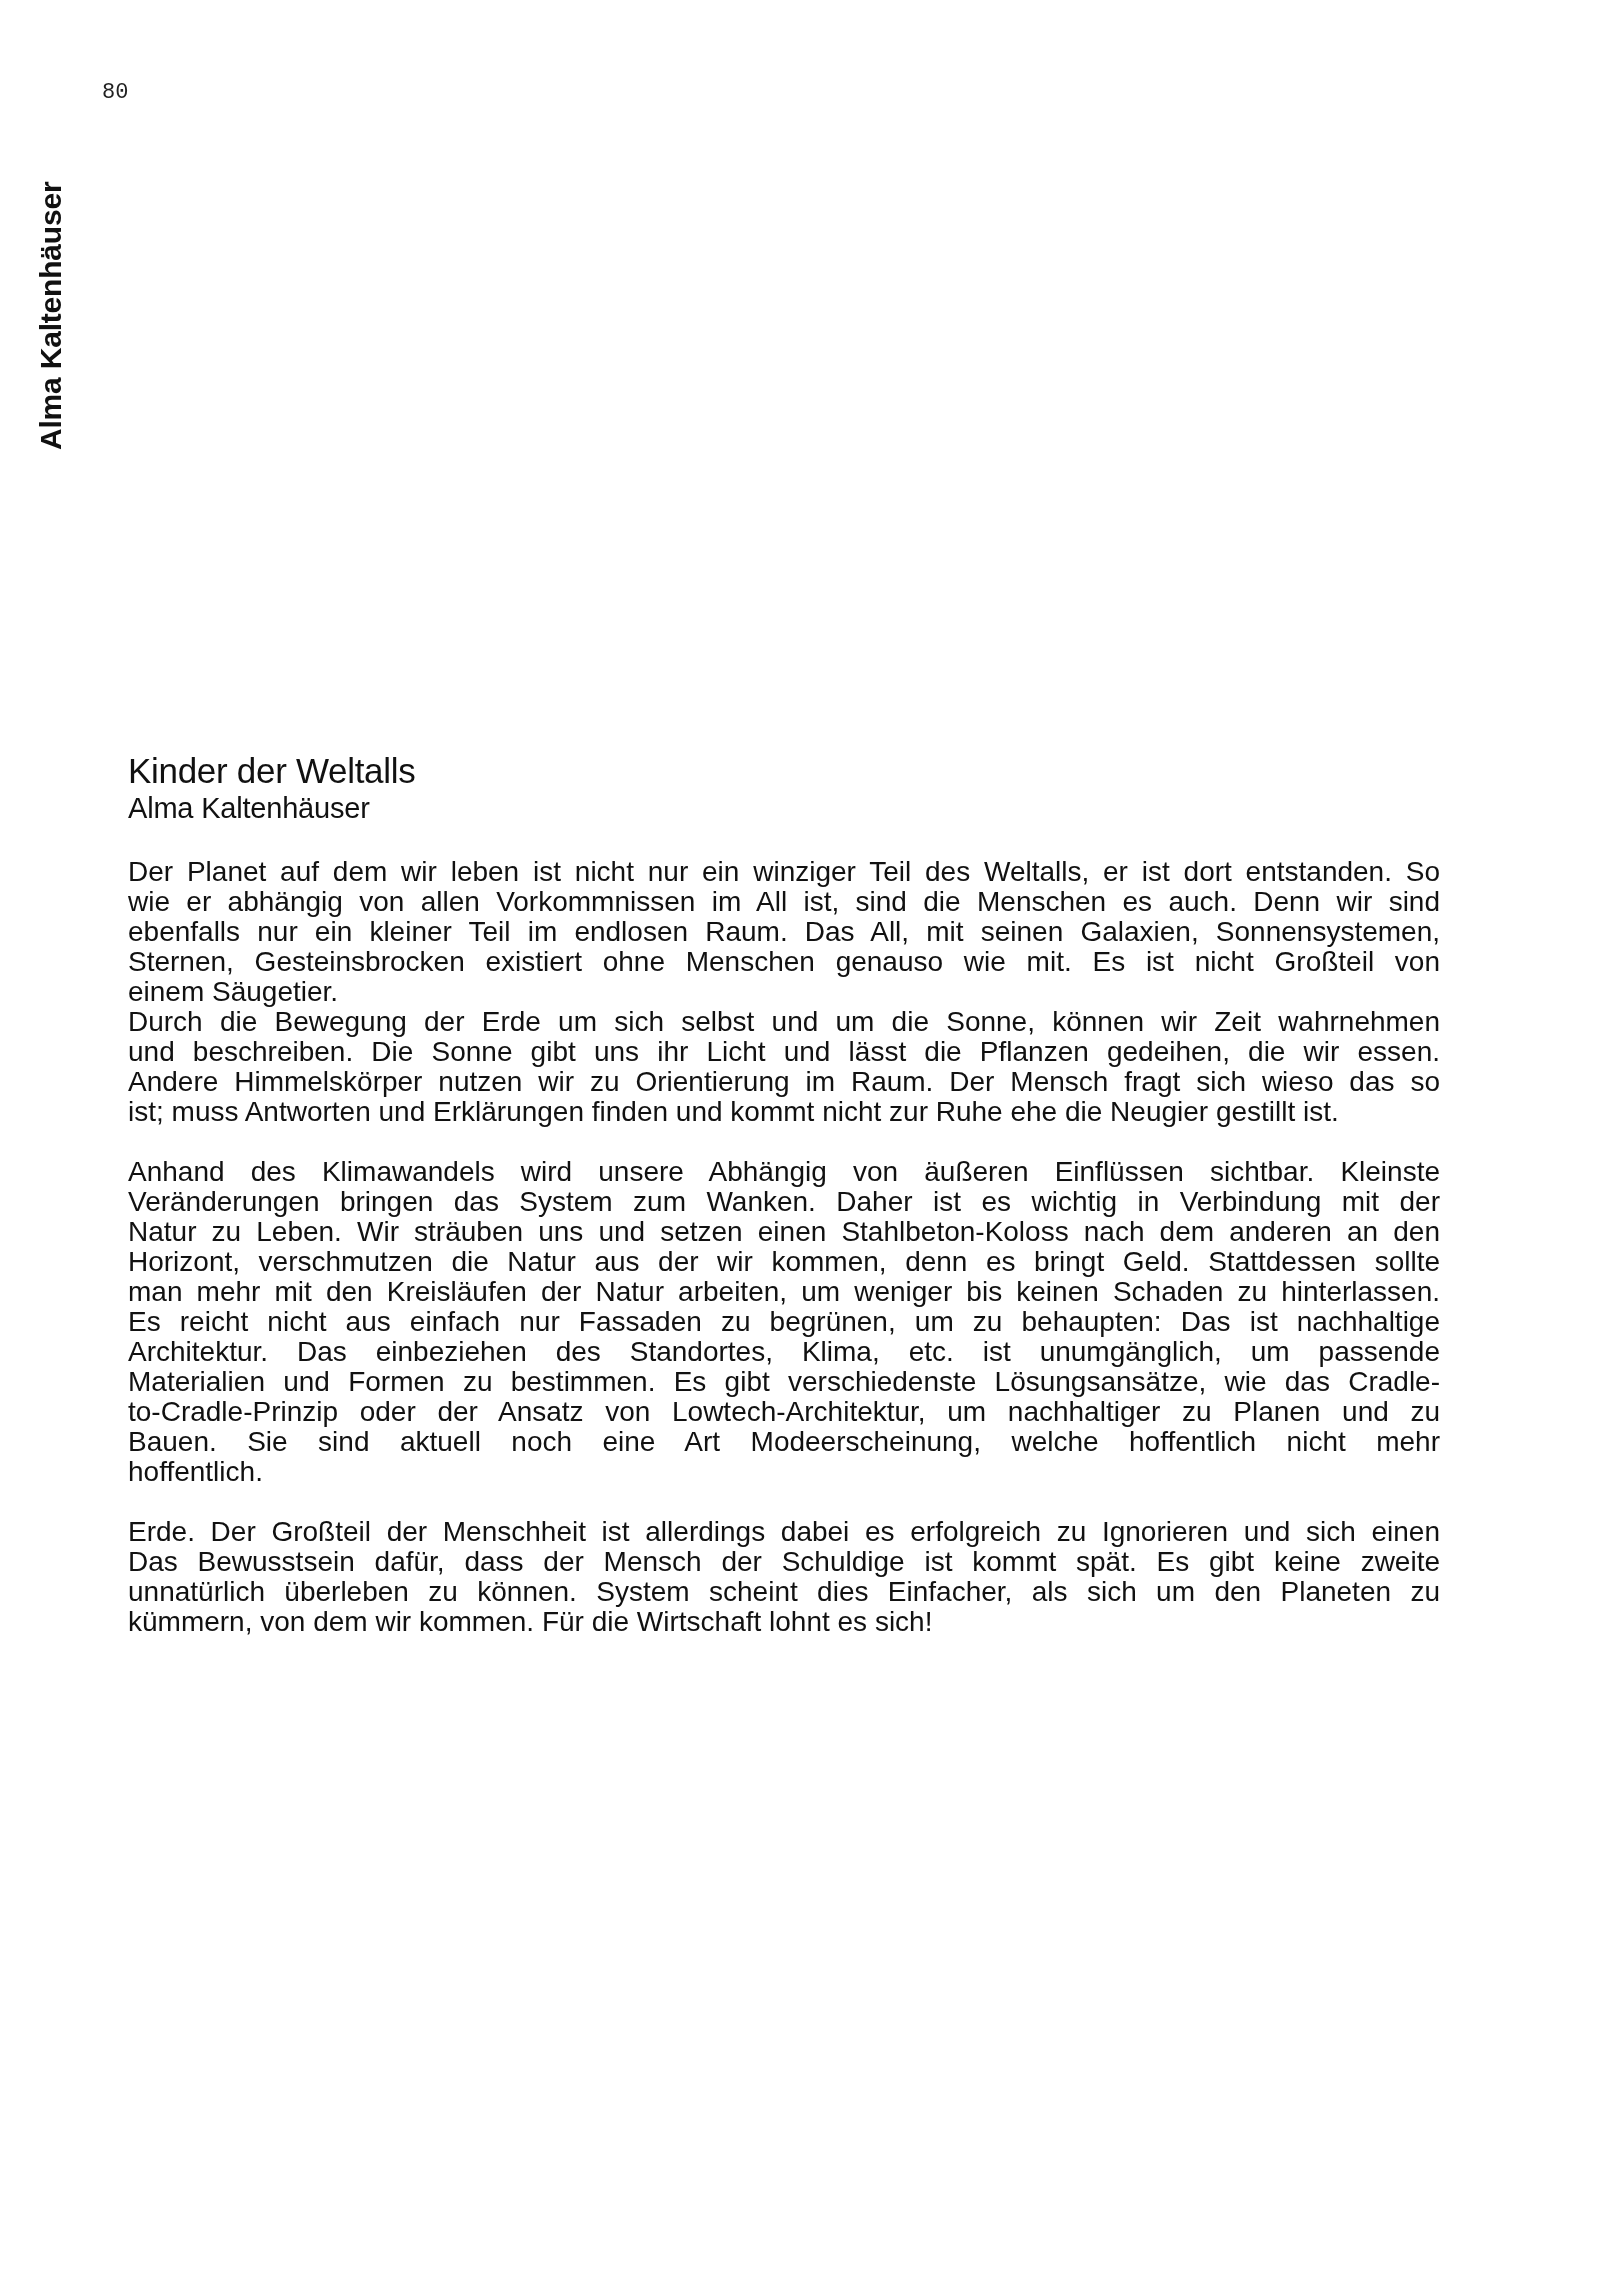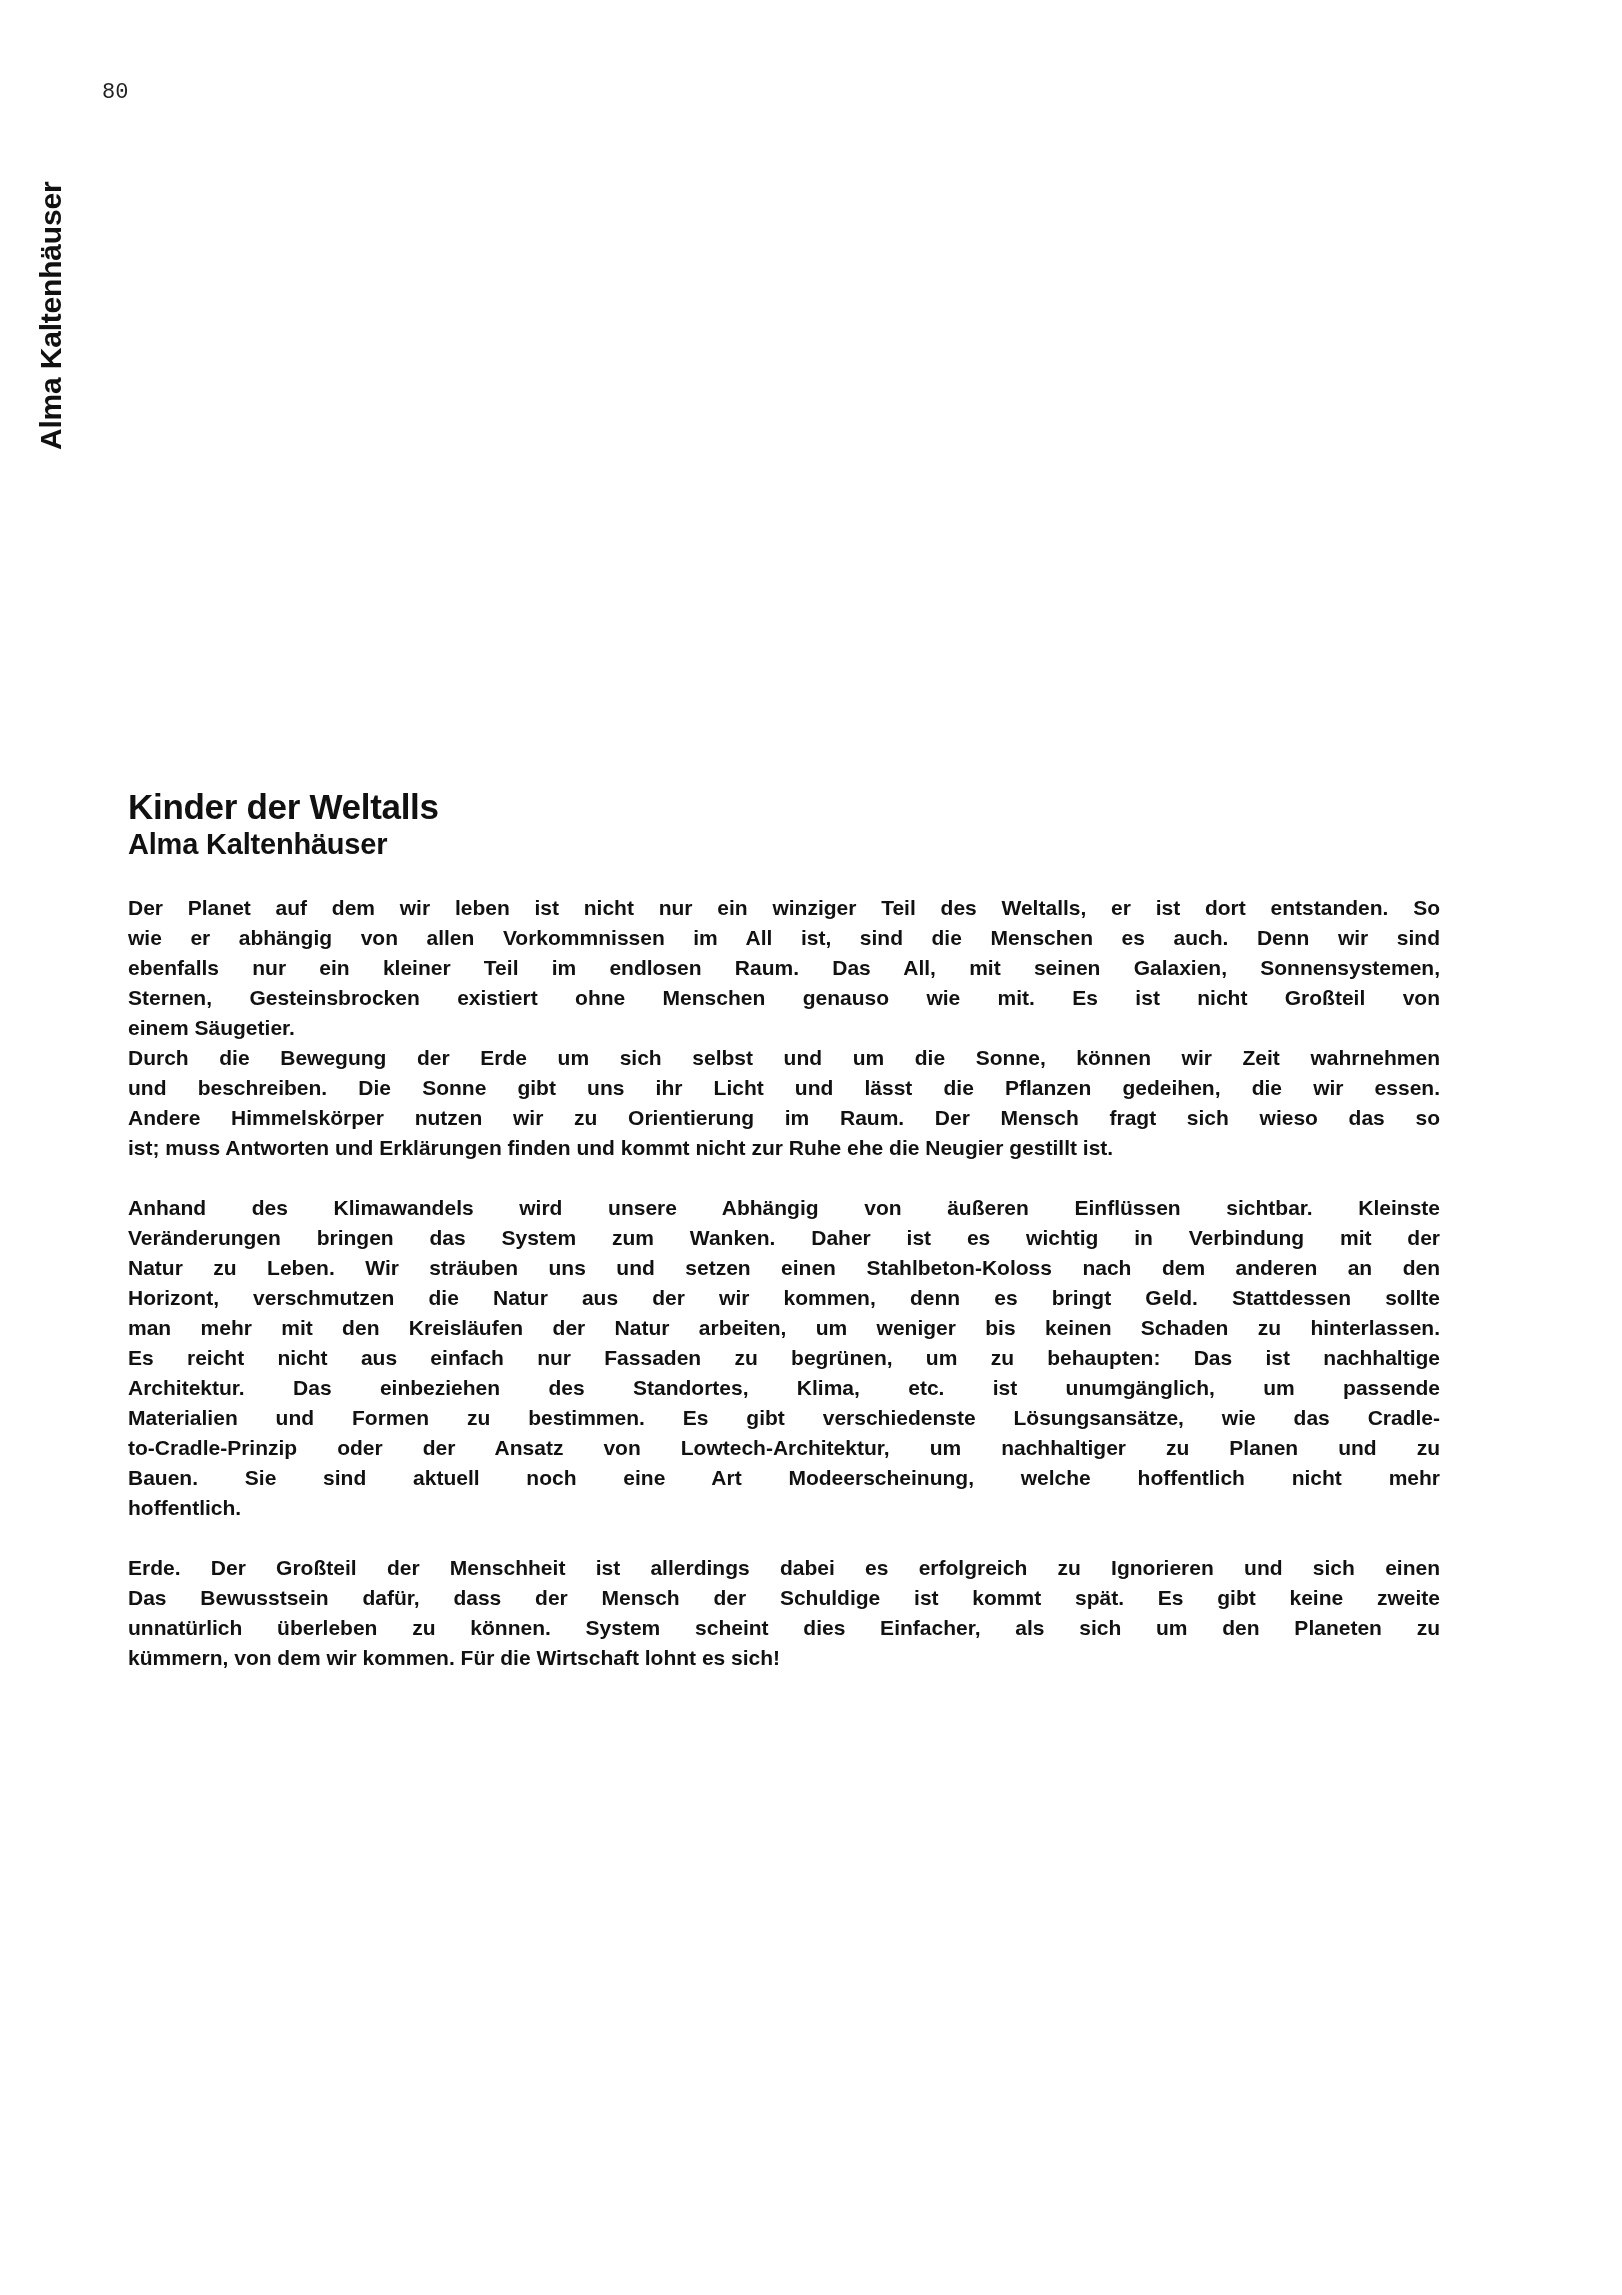--- a/index.html
+++ b/index.html
@@ -1,24 +1,24 @@
 <!DOCTYPE html>
 <html style="font-size:10.5px"><head>
 <meta charset="utf-8">
 <style>
   html, body { margin: 0; padding: 0; background: #ffffff; }
   body { width: 1623px; height: 2295px; position: relative; overflow: hidden; color: #111111; font-family: "Liberation Sans", sans-serif; }
   .page-number { position: absolute; left: 102px; top: 82px; font-size: 22px; line-height: 22px; color: #222222; font-family: Liberation Mono, monospace; }
   .side-author { position: absolute; left: 34px; top: 154px; height: 296px; width: 33px;
     writing-mode: vertical-rl; transform: rotate(180deg); font-weight: bold; font-size: 30px; line-height: 33px;
     color: #111111; white-space: nowrap; text-align: left; letter-spacing: -0.2px; }
-  .article { position: absolute; left: 128px; top: 789px; width: 1312px; font-weight: bold; }
+  .article { position: absolute; left: 128px; top: 753px; width: 1312px; }
   .article-title { font-size: 35px; line-height: 35px; height: 41px; color: #111111; letter-spacing: -0.3px; }
   .article-author { font-size: 29px; line-height: 29px; height: 63px; color: #111111; letter-spacing: -0.2px; }
-  .body-text { font-size: 21px; line-height: 30px; color: #111111; }
+  .body-text { font-size: 28px; line-height: 30px; color: #111111; }
   .line { text-align: justify; text-align-last: justify; white-space: normal; height: 30px; overflow: hidden; }
   .line.last { text-align: left; text-align-last: left; }
   .blank { height: 30px; }
 </style>
 </head>
 <body>
 
 <div class="page-number">80</div>
 
 <div class="side-author">Alma Kaltenhäuser</div>

